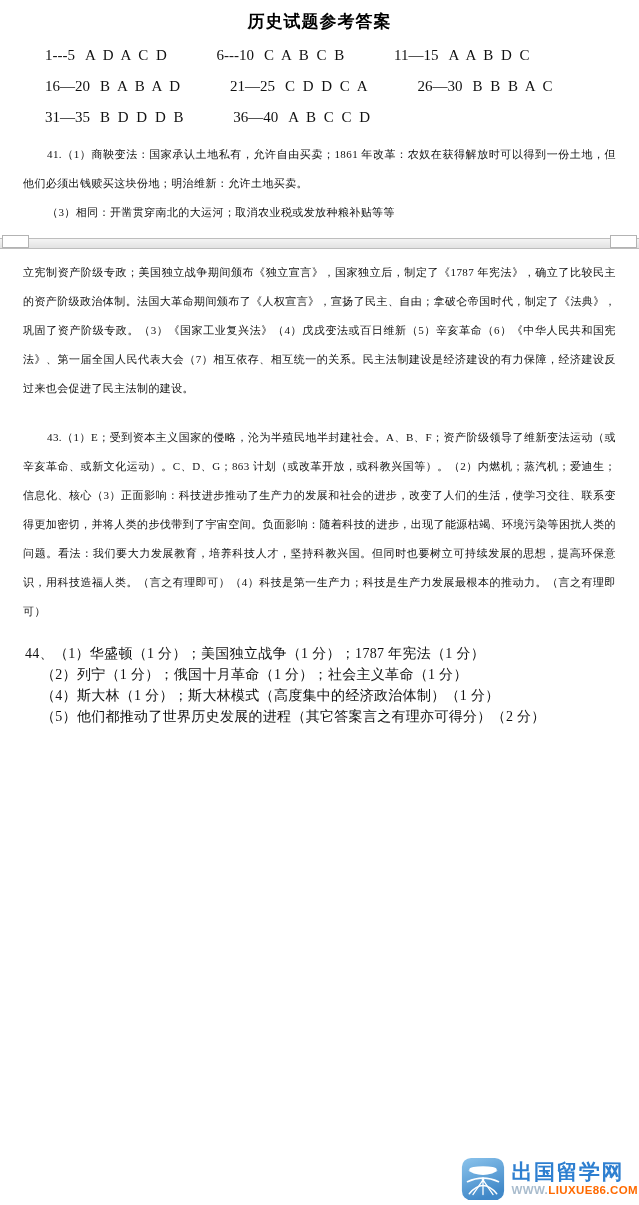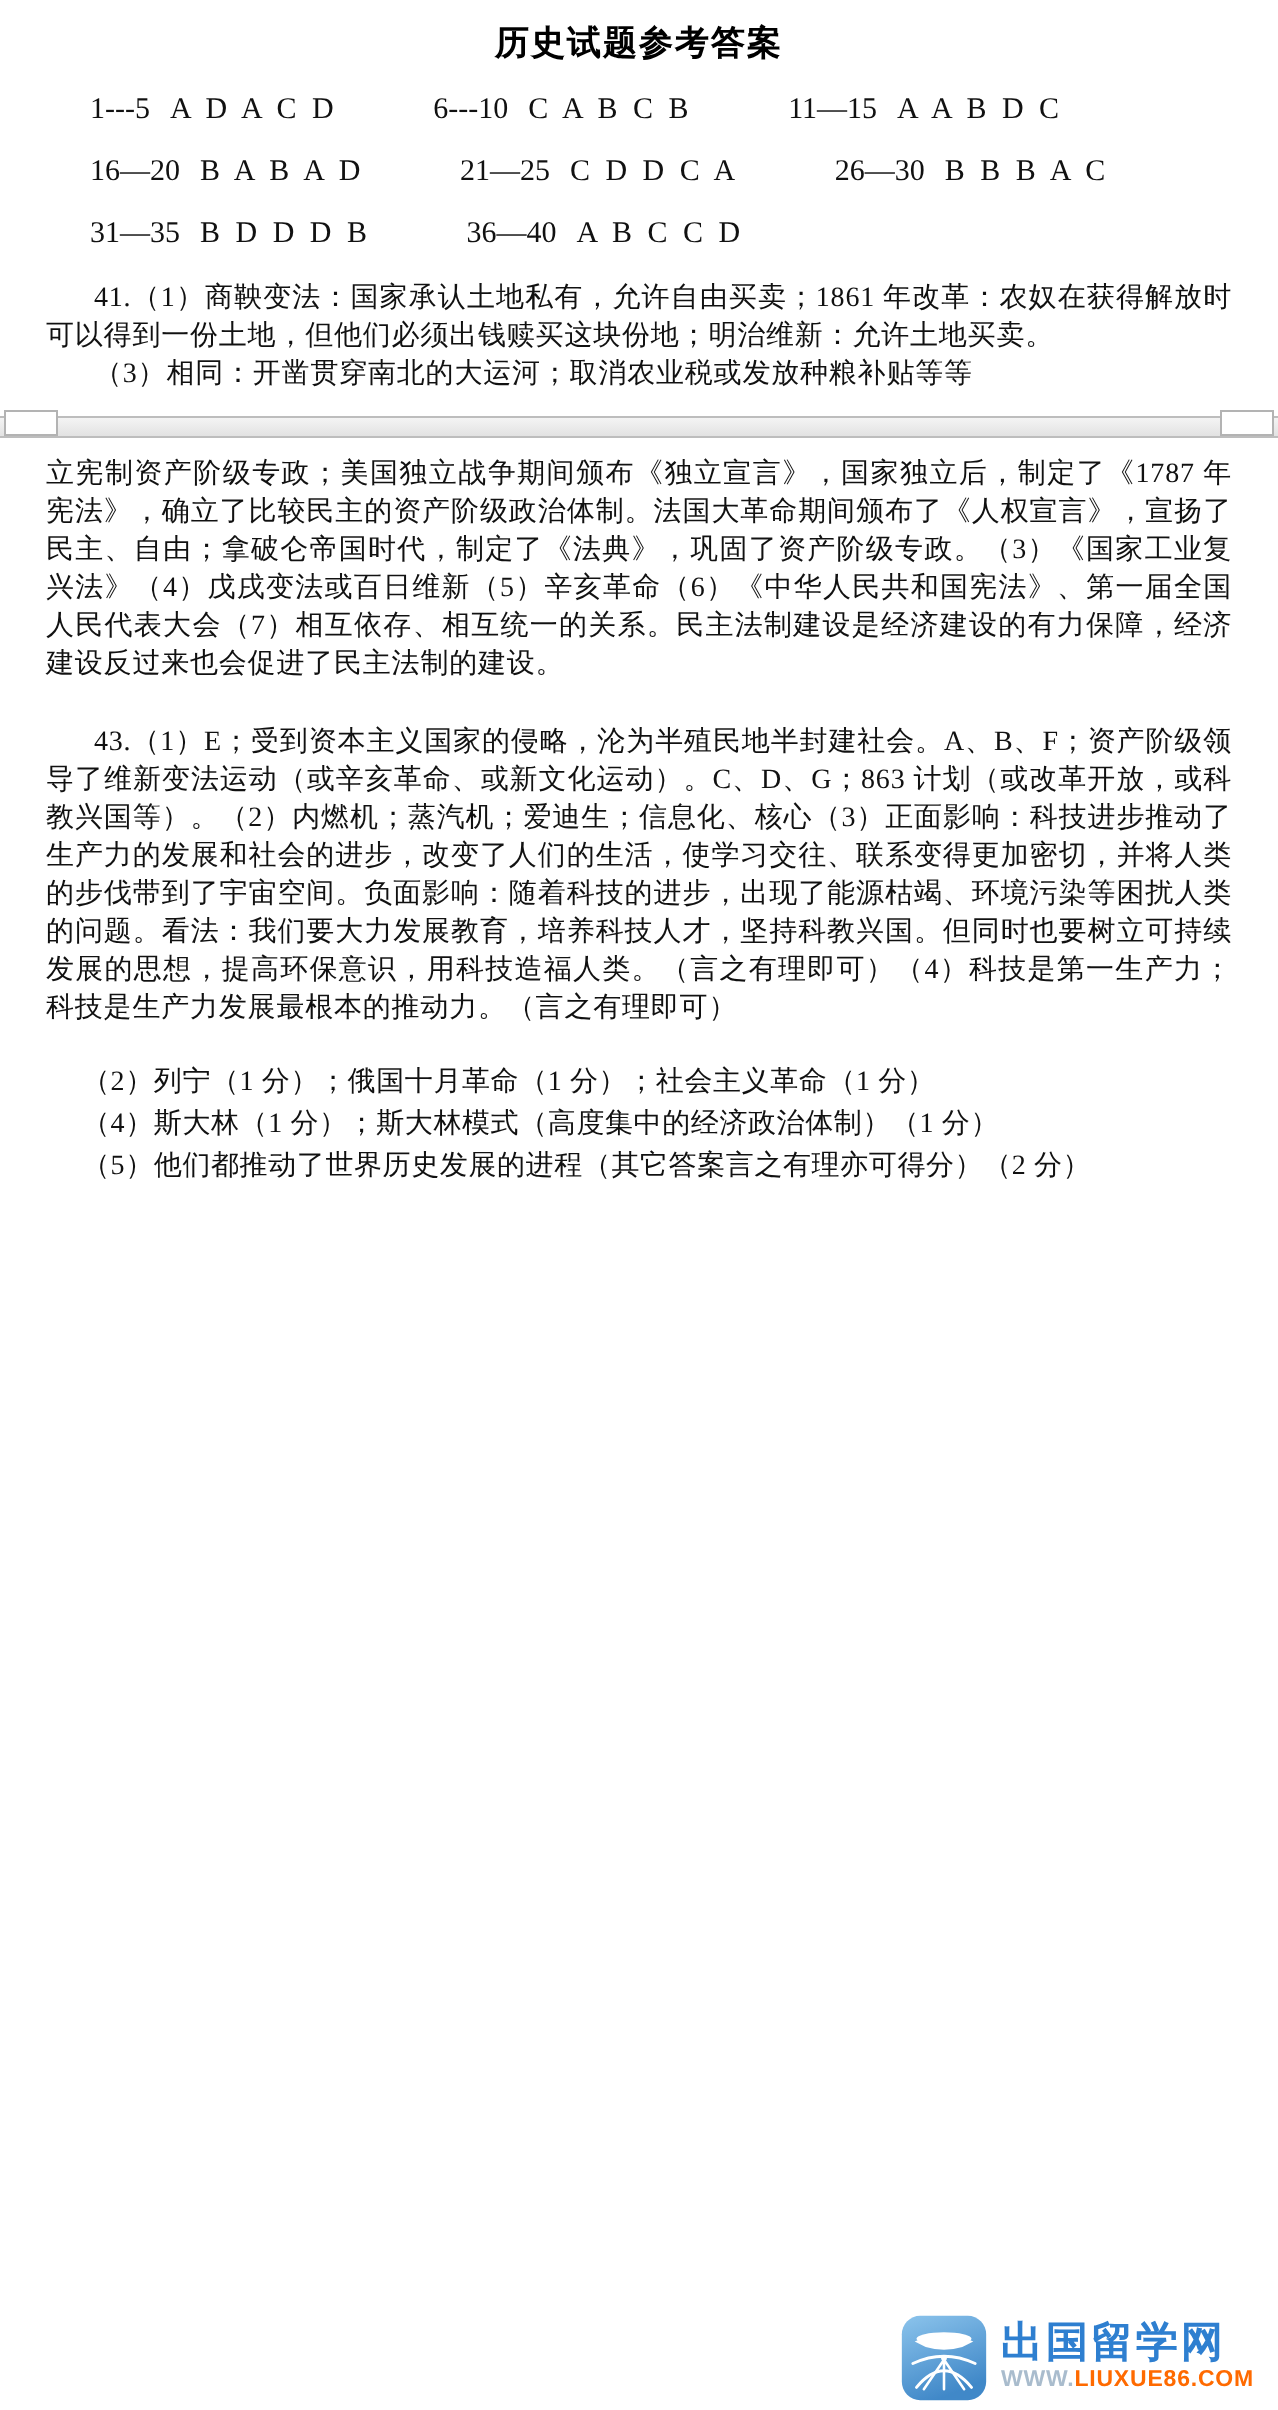--- a/index.html
+++ b/index.html
@@ -27,22 +27,22 @@
     margin-bottom: 14px;
     color: #000000;
   }
   .answers { margin-left: 22px; font-size: 15px; }
   .ans-row { margin-bottom: 14px; white-space: nowrap; }
   .grp { display: inline-block; margin-right: 44px; }
   .grp:last-child { margin-right: 0; }
   .rng { display: inline-block; margin-right: 10px; }
   .lts { display: inline-block; letter-spacing: 2px; text-align: right; }
   .para {
-    font-size: 14px;
-    line-height: 19px;
+    font-size: 11px;
+    line-height: 29px;
     text-align: justify;
     letter-spacing: 0.4px;
     margin-bottom: 0;
   }
   .indent { text-indent: 24px; }
   .mt { margin-top: 1px; }
   .sec43 { margin-top: 20px; }
   
   .page-break {
     position: relative;
@@ -68,21 +68,21 @@
     font-size: 14px;
     line-height: 21px;
     letter-spacing: 0.3px;
   }
   .sec44 .q44-line { margin-left: 18px; }
   .sec44 .q44-line.first { margin-left: 2px; }
   
   .site-logo {
     position: absolute;
     top: 1157px;
-    right: 12px;
+    right: 1px;
     display: flex;
     align-items: center;
     gap: 6px;
     font-family: "Liberation Sans", "DejaVu Sans", sans-serif;
   }
   .logo-icon { width: 44px; height: 44px; display: block; }
   .logo-text { display: flex; flex-direction: column; line-height: 1; }
   .site-name {
     font-size: 21px;
     font-weight: bold;
@@ -128,20 +128,21 @@
 
   <div class="page-break">
     <div class="pb-corner left"></div>
     <div class="pb-corner right"></div>
   </div>
 
   <p class="para">立宪制资产阶级专政；美国独立战争期间颁布《独立宣言》，国家独立后，制定了《1787 年宪法》，确立了比较民主的资产阶级政治体制。法国大革命期间颁布了《人权宣言》，宣扬了民主、自由；拿破仑帝国时代，制定了《法典》，巩固了资产阶级专政。（3）《国家工业复兴法》（4）戊戌变法或百日维新（5）辛亥革命（6）《中华人民共和国宪法》、第一届全国人民代表大会（7）相互依存、相互统一的关系。民主法制建设是经济建设的有力保障，经济建设反过来也会促进了民主法制的建设。</p>
   <p class="para indent sec43">43.（1）E；受到资本主义国家的侵略，沦为半殖民地半封建社会。A、B、F；资产阶级领导了维新变法运动（或辛亥革命、或新文化运动）。C、D、G；863 计划（或改革开放，或科教兴国等）。（2）内燃机；蒸汽机；爱迪生；信息化、核心（3）正面影响：科技进步推动了生产力的发展和社会的进步，改变了人们的生活，使学习交往、联系变得更加密切，并将人类的步伐带到了宇宙空间。负面影响：随着科技的进步，出现了能源枯竭、环境污染等困扰人类的问题。看法：我们要大力发展教育，培养科技人才，坚持科教兴国。但同时也要树立可持续发展的思想，提高环保意识，用科技造福人类。（言之有理即可）（4）科技是第一生产力；科技是生产力发展最根本的推动力。（言之有理即可）</p>
 
   <div class="sec44">
+    <div class="q44-line first">44、（1）华盛顿（1 分）；美国独立战争（1 分）；1787 年宪法（1 分）</div>
     <div class="q44-line">（2）列宁（1 分）；俄国十月革命（1 分）；社会主义革命（1 分）</div>
     <div class="q44-line">（4）斯大林（1 分）；斯大林模式（高度集中的经济政治体制）（1 分）</div>
     <div class="q44-line">（5）他们都推动了世界历史发展的进程（其它答案言之有理亦可得分）（2 分）</div>
   </div>
 
   <div class="site-logo">
     <svg class="logo-icon" viewBox="0 0 48 48" xmlns="http://www.w3.org/2000/svg">
       <defs>
         <linearGradient id="lg" x1="0" y1="0" x2="0.4" y2="1">
           <stop offset="0" stop-color="#8cc4ec"></stop>

